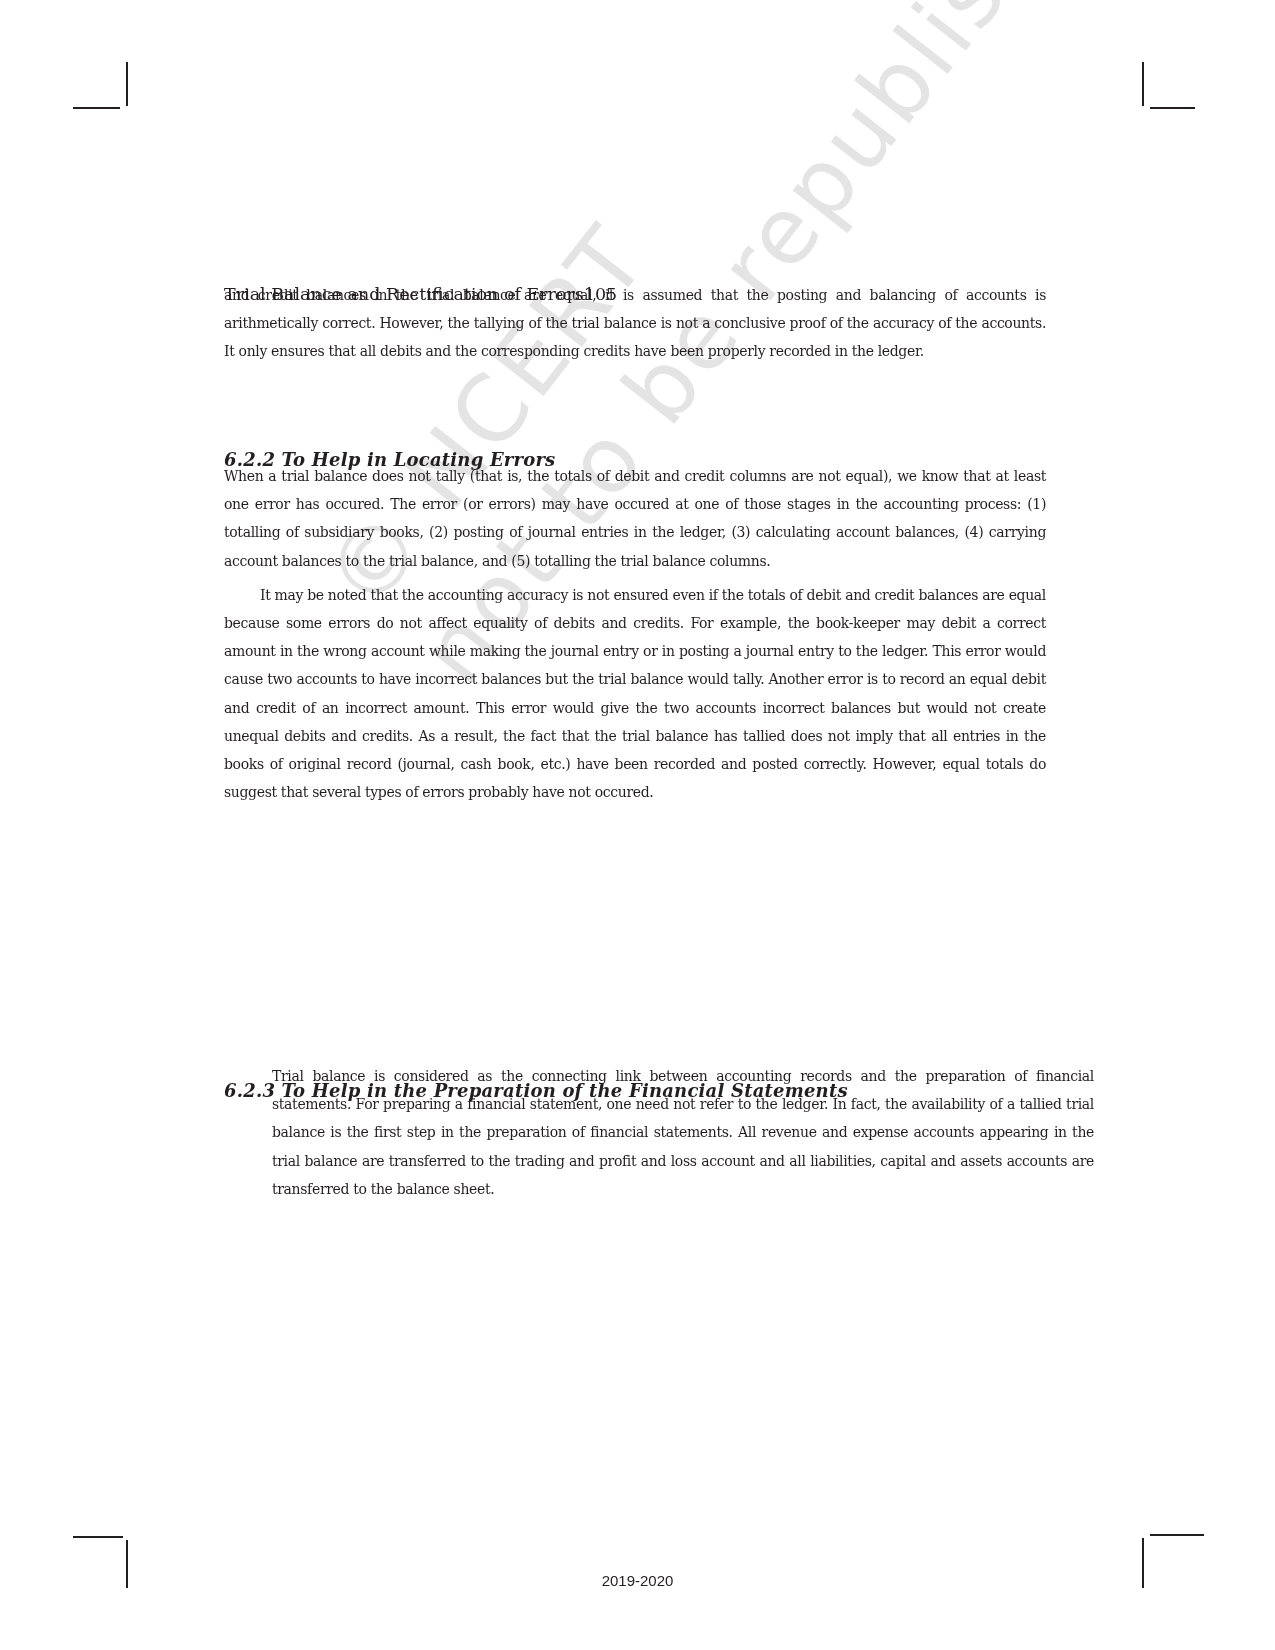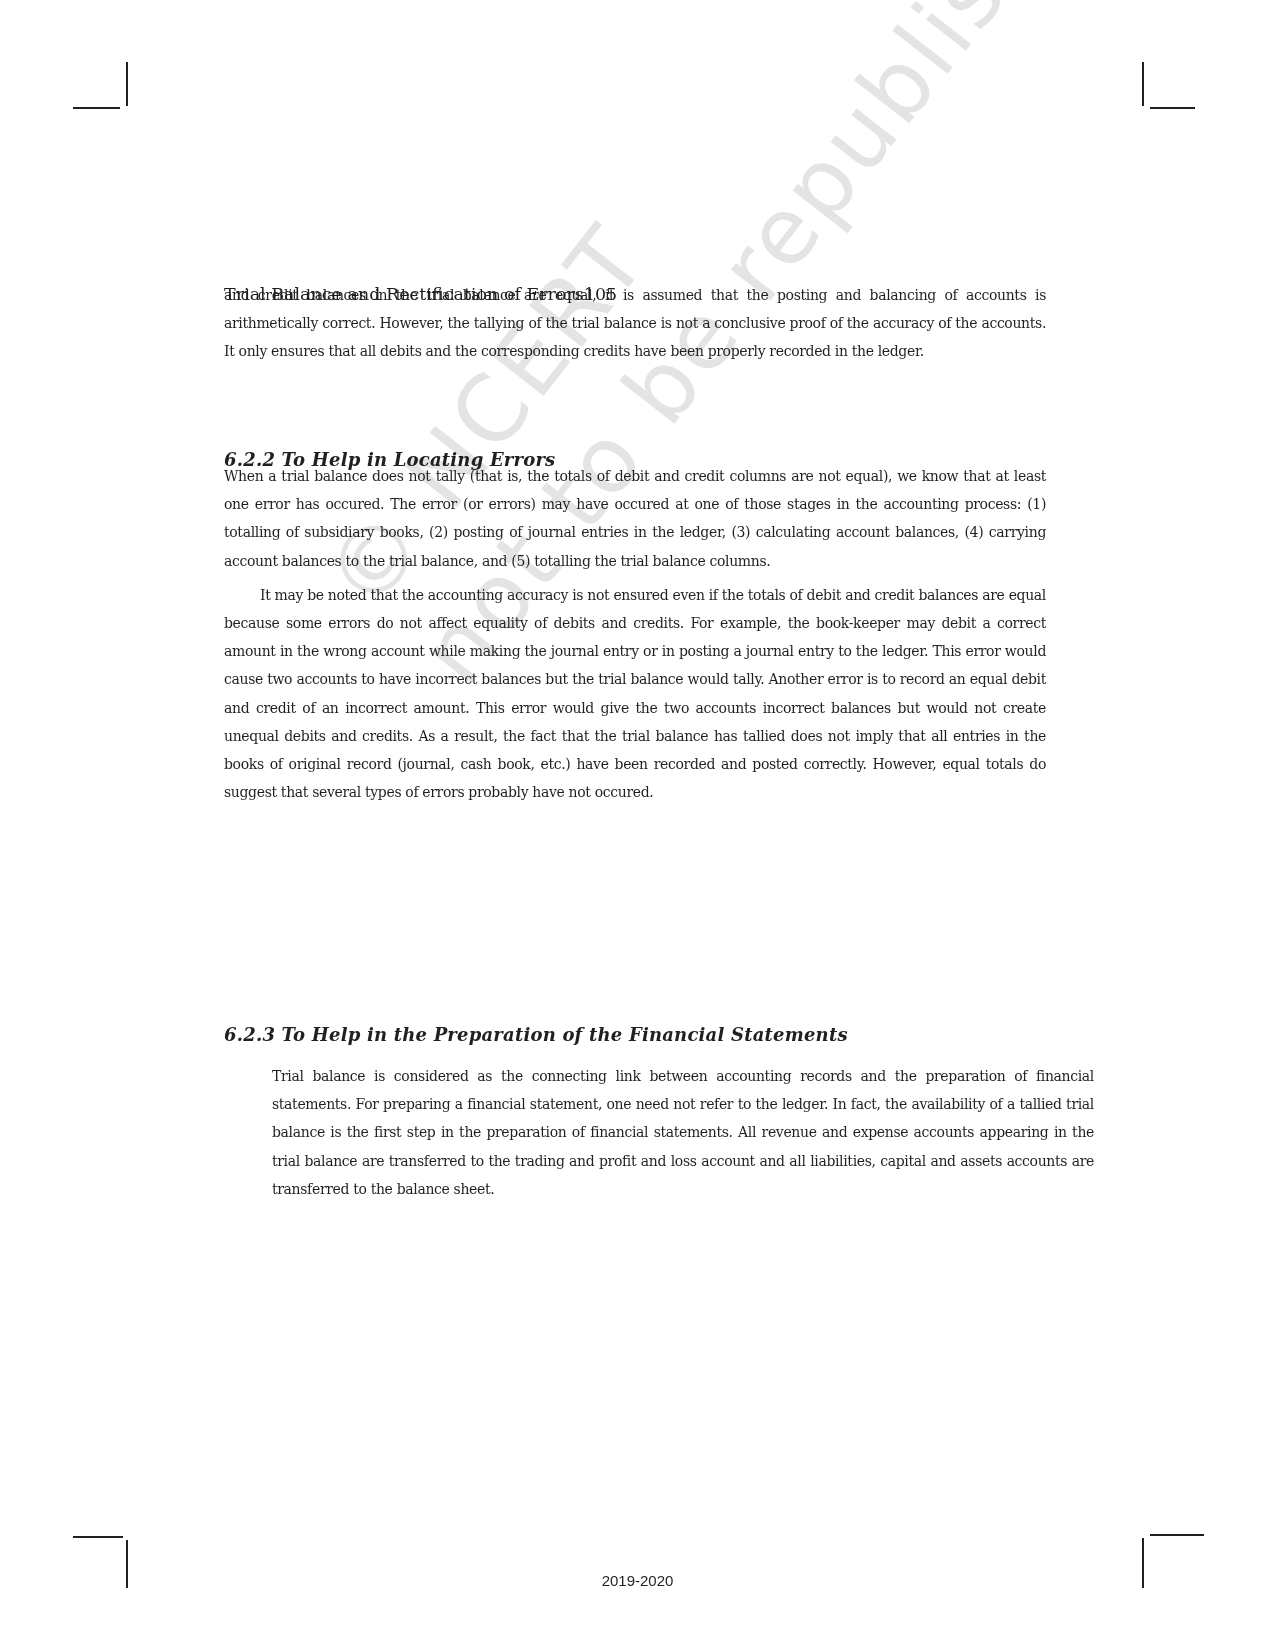--- a/index.html
+++ b/index.html
@@ -42,21 +42,21 @@
 
 <div class="content" style="top:446px;">
   <h3>6.2.2 To Help in Locating Errors</h3>
 </div>
 
 <div class="content" style="top:462px;">
   <p class="body">When a trial balance does not tally (that is, the totals of debit and credit columns are not equal), we know that at least one error has occured. The error (or errors) may have occured at one of those stages in the accounting process: (1) totalling of subsidiary books, (2) posting of journal entries in the ledger, (3) calculating account balances, (4) carrying account balances to the trial balance, and (5) totalling the trial balance columns.</p>
   <p class="body indent" style="margin-top:6px;">It may be noted that the accounting accuracy is not ensured even if the totals of debit and credit balances are equal because some errors do not affect equality of debits and credits. For example, the book-keeper may debit a correct amount in the wrong account while making the journal entry or in posting a journal entry to the ledger. This error would cause two accounts to have incorrect balances but the trial balance would tally. Another error is to record an equal debit and credit of an incorrect amount. This error would give the two accounts incorrect balances but would not create unequal debits and credits. As a result, the fact that the trial balance has tallied does not imply that all entries in the books of original record (journal, cash book, etc.) have been recorded and posted correctly. However, equal totals do suggest that several types of errors probably have not occured.</p>
 </div>
 
-<div class="content" style="top:1021px;">
+<div class="content" style="top:1077px;">
   <h3>6.2.3 To Help in the Preparation of the Financial Statements</h3>
 </div>
 
 <div class="content" style="top:1062px;margin-left:48px;">
   <p class="body">Trial balance is considered as the connecting link between accounting records and the preparation of financial statements. For preparing a financial statement, one need not refer to the ledger. In fact, the availability of a tallied trial balance is the first step in the preparation of financial statements. All revenue and expense accounts appearing in the trial balance are transferred to the trading and profit and loss account and all liabilities, capital  and assets accounts are transferred to the balance sheet.</p>
 </div>
 
 <div class="footer">2019-2020</div>
 
 </body></html>

